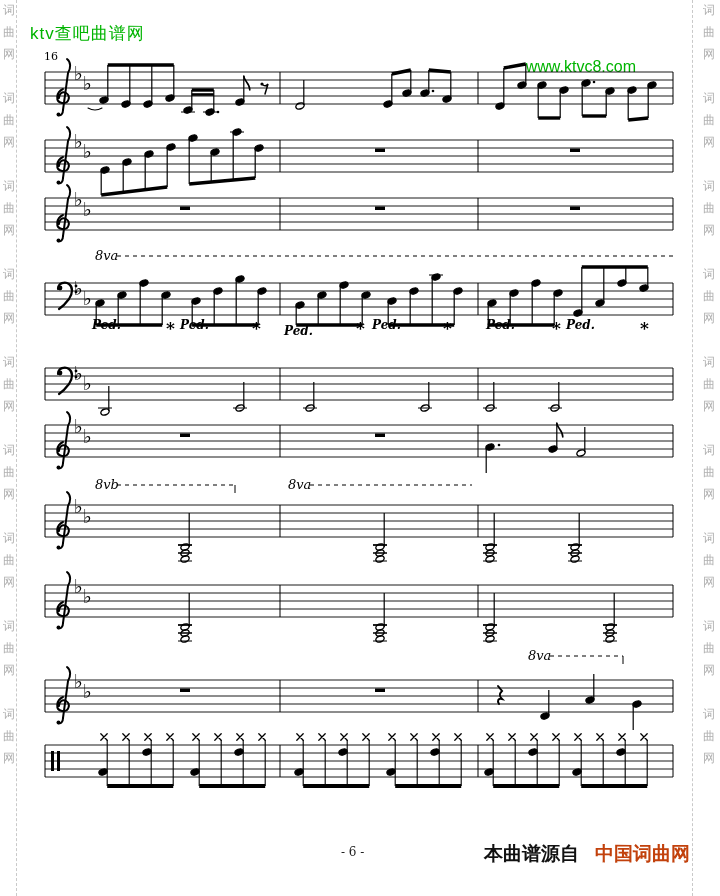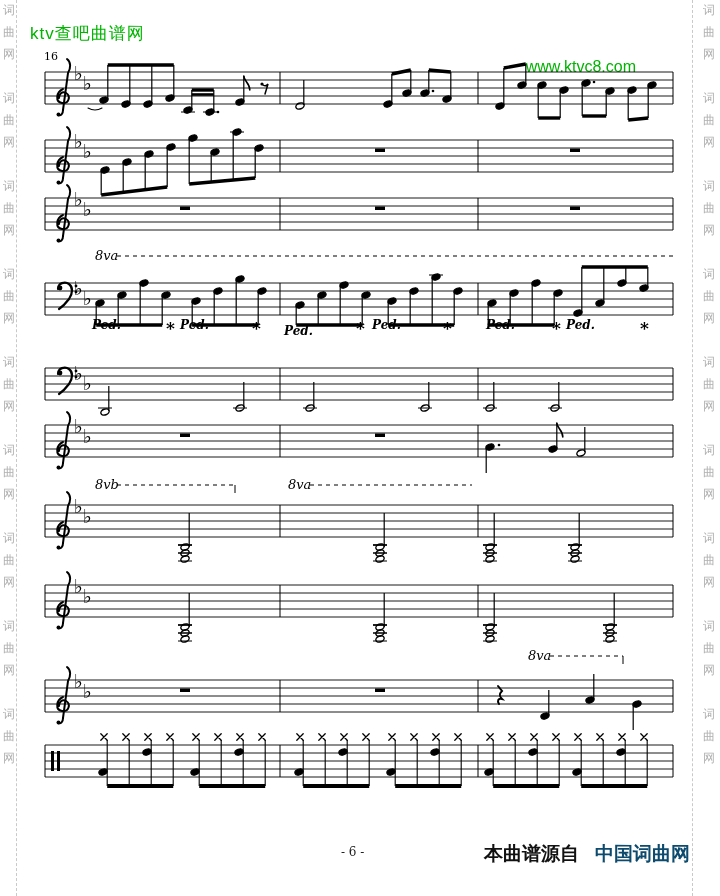--- a/index.html
+++ b/index.html
@@ -635,15 +635,15 @@
         <line x1="647.2" y1="740" x2="647.2" y2="786" stroke="#000" stroke-width="1.1"></line>
         <line x1="581.2" y1="786" x2="647.2" y2="786" stroke="#000" stroke-width="4"></line>
         <ellipse cx="577" cy="772" rx="4.3" ry="2.9" transform="rotate(-20 577 772)" fill="#000" stroke="#000" stroke-width="1"></ellipse>
         <ellipse cx="621" cy="752" rx="4.3" ry="2.9" transform="rotate(-20 621 752)" fill="#000" stroke="#000" stroke-width="1"></ellipse>
       </g>
     </svg>
 
   <div class="page-num">- 6 -</div>
   <div class="source">
     <span>本曲谱源自</span>
-    <span class="site" style="color: #0c4a6e;">中国词曲网</span>
+    <span class="site" style="color: #c2410c;">中国词曲网</span>
   </div>
 </div>
 
 </body></html>

